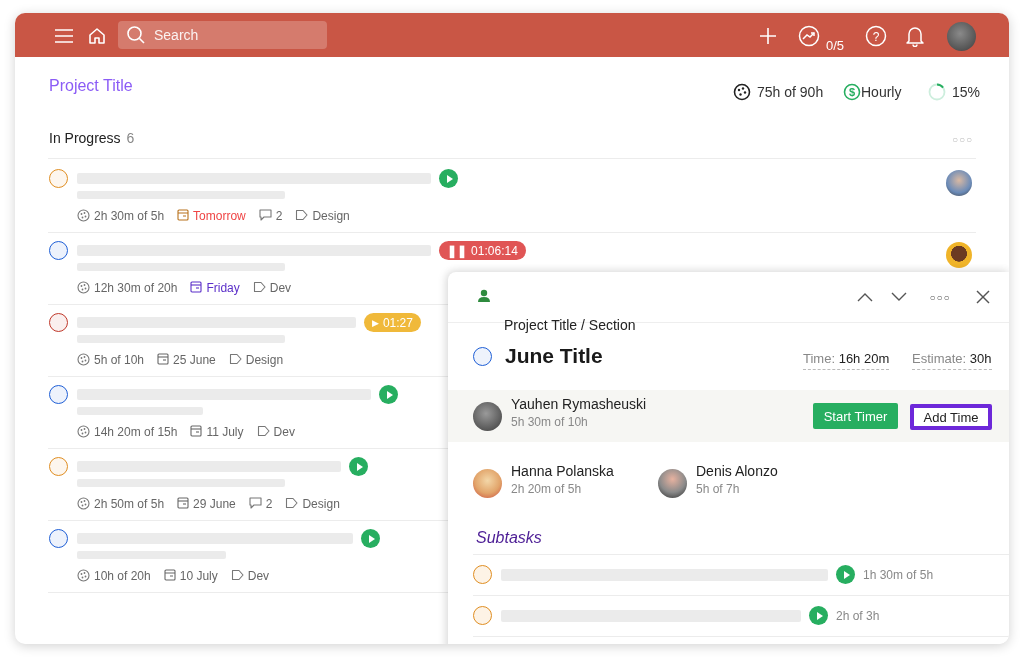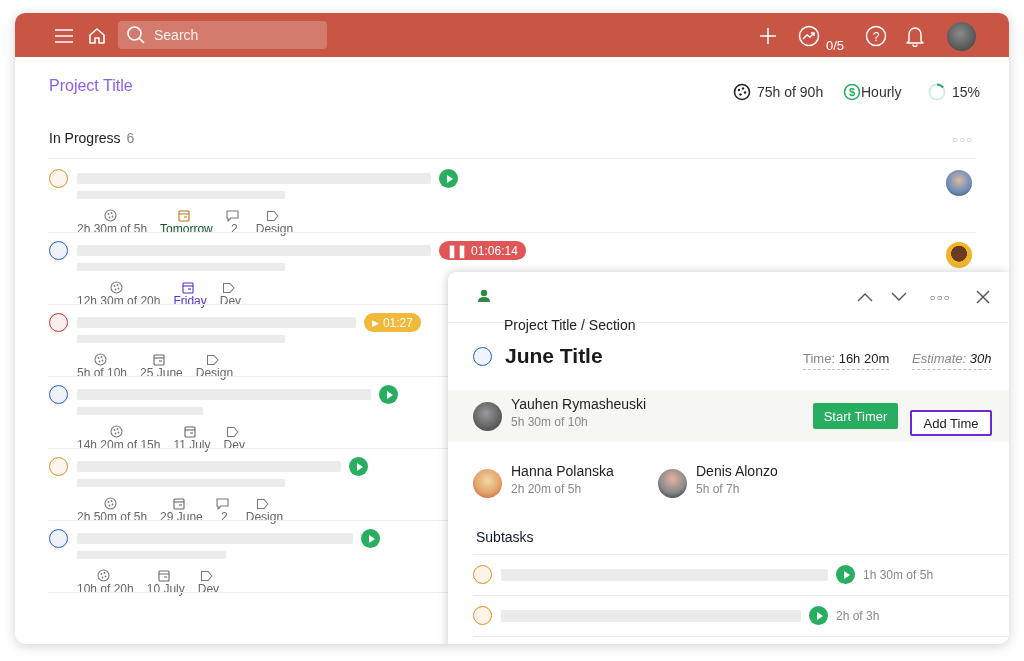--- a/index.html
+++ b/index.html
@@ -17,40 +17,40 @@
   .section-head { position: absolute; left: 34px; top: 117px; font-size: 14px; color: #222; }
   .section-head .count { color: #888; margin-left: 6px; }
   .more-dots { position: absolute; left: 937px; top: 121px; color: #bbb; font-size: 10px; letter-spacing: 1px; }
   .rule { position: absolute; left: 33px; width: 928px; height: 1px; background: #ececec; }
   .task { position: absolute; left: 33px; width: 928px; height: 72px; }
   .circle { position: absolute; width: 19px; height: 19px; border-radius: 50%; border: 1.6px solid; }
   .bar { position: absolute; height: 11px; background: #ebebeb; border-radius: 2px; }
   .play { position: absolute; width: 19px; height: 19px; border-radius: 50%; background: #27ae60; display: flex; align-items: center; justify-content: center; }
   .play::after { content: ""; border-left: 6px solid #fff; border-top: 4px solid transparent; border-bottom: 4px solid transparent; margin-left: 2px; }
   .meta { position: absolute; left: 29px; top: 48px; display: flex; align-items: center; font-size: 12px; color: #666; white-space: nowrap; }
-  .meta .m { display: flex; align-items: center; margin-right: 13px; flex-direction: column; }
+  .meta .m { display: flex; align-items: flex-start; margin-right: 13px; }
   .meta .m svg { margin-right: 4px; }
   .pill { position: absolute; height: 19px; border-radius: 10px; color: #fff; font-size: 12px; display: flex; align-items: center; padding: 0 8px; }
   .row-avatar { position: absolute; width: 26px; height: 26px; border-radius: 50%; }
   
   .panel { position: absolute; left: 433px; top: 259px; width: 561px; height: 380px; background: #fff; border-radius: 8px 0 0 0; box-shadow: -2px 0 10px rgba(0,0,0,0.12), 0 -2px 8px rgba(0,0,0,0.06); }
   .panel-head { position: absolute; left: 0; top: 0; width: 561px; height: 51px; border-bottom: 1px solid #eee; }
   .crumb { position: absolute; left: 56px; top: 17px; font-size: 14px; color: #222; margin-top: 28px; }
   .ph-icon { position: absolute; top: 14px; width: 22px; height: 22px; display: flex; align-items: center; justify-content: center; }
   .task-title { position: absolute; left: 57px; top: 72px; font-size: 21px; font-weight: bold; color: #1a1a1a; }
   .tstat { position: absolute; top: 79px; font-size: 13px; color: #888; border-bottom: 1px dashed #bbb; padding-bottom: 3px; }
   .tstat b { font-weight: normal; color: #222; text-align: right; }
   .assignee-row { position: absolute; left: 0; top: 118px; width: 561px; height: 52px; background: #f6f6f3; }
   .person { position: absolute; }
   .person .pa { position: absolute; left: 0; top: 0; width: 29px; height: 29px; border-radius: 50%; }
   .person .pn { position: absolute; left: 38px; top: -6px; font-size: 14px; color: #222; white-space: nowrap; }
   .person .pt { position: absolute; left: 38px; top: 13px; font-size: 12px; color: #888; white-space: nowrap; }
   .btn-start { position: absolute; left: 365px; top: 13px; width: 85px; height: 26px; background: #27ae60; color: #fff; font-size: 13px; border: none; border-radius: 2px; font-family: "Liberation Sans", sans-serif; }
-  .btn-add { position: absolute; left: 462px; top: 20px; width: 82px; height: 26px; background: #fff; color: #222; font-size: 13px; border: 2px solid #6d28d9; border-radius: 2px; font-family: "Liberation Sans", sans-serif; }
-  .subtasks-title { position: absolute; left: 28px; top: 257px; font-size: 14px; color: #0f172a; }
+  .btn-add { position: absolute; left: 462px; top: 14px; width: 82px; height: 26px; background: #fff; color: #222; font-size: 13px; border: 4px solid #6d28d9; border-radius: 2px; font-family: "Liberation Sans", sans-serif; }
+  .subtasks-title { position: absolute; left: 28px; top: 257px; font-size: 16px; color: #4c1d95; font-style: italic; }
   .sub-rule { position: absolute; left: 25px; width: 536px; height: 1px; background: #ececec; }
   .sub-time { position: absolute; font-size: 12px; color: #888; }
 </style>
 </head>
 <body>
 
 <div class="window">
 
   <div class="topbar">
     <div class="tb-icon" style="left:37px;">
@@ -147,21 +147,21 @@
           <span class="m">
             <svg width="13" height="13" viewBox="0 0 13 13">
               <circle cx="6.5" cy="6.5" r="5.5" fill="none" stroke="#777" stroke-width="1.1"></circle>
               <circle cx="4.5" cy="5" r=".9" fill="#777"></circle>
               <circle cx="7.5" cy="4" r=".9" fill="#777"></circle>
               <circle cx="8.5" cy="7.5" r=".9" fill="#777"></circle>
               <circle cx="5.5" cy="8.5" r=".9" fill="#777"></circle>
             </svg>
             <span>2h 30m of 5h</span>
           </span>
-          <span class="m" style="color:#14532d">
+          <span class="m" style="color:#ef4444">
             <svg width="12" height="12" viewBox="0 0 12 12">
               <rect x="1" y="1" width="10" height="10" rx="1" fill="none" stroke="#b8711a" stroke-width="1.1"></rect>
               <line x1="1" y1="4" x2="11" y2="4" stroke="#b8711a" stroke-width="1.1"></line>
               <line x1="6" y1="7" x2="9" y2="7" stroke="#b8711a" stroke-width="1.1"></line>
             </svg>
             <span>Tomorrow</span>
           </span>
           <span class="m">
             <svg width="13" height="12" viewBox="0 0 13 12">
               <path d="M1 1 H12 V8 H5 L2 11 V8 H1 Z" fill="none" stroke="#777" stroke-width="1.1" stroke-linejoin="round"></path>
@@ -382,21 +382,21 @@
               <line x1="2" y1="2" x2="14" y2="14"></line>
               <line x1="14" y1="2" x2="2" y2="14"></line>
             </g>
           </svg>
       </div>
     </div>
 
     <div class="circle" style="left:25px; top:75px; border-color:#1f5fd6; background:#eef3fc;"></div>
     <div class="task-title">June Title</div>
     <div class="tstat" style="left:355px;"><span>Time:</span> <b>16h 20m</b></div>
-    <div class="tstat" style="left:464px;font-style:italic;"><span>Estimate:</span> <b>30h</b></div>
+    <div class="tstat" style="left:464px;"><span>Estimate:</span> <b>30h</b></div>
 
     <div class="assignee-row">
       <div class="person" style="left:25px; top:12px;">
         <div class="pa" style="background:radial-gradient(circle at 45% 40%, #9a9a9a, #3a3a3a);"></div>
         <div class="pn">Yauhen Rymasheuski</div>
         <div class="pt">5h 30m of 10h</div>
       </div>
       <button class="btn-start">Start Timer</button>
       <button class="btn-add">Add Time</button>
     </div>

